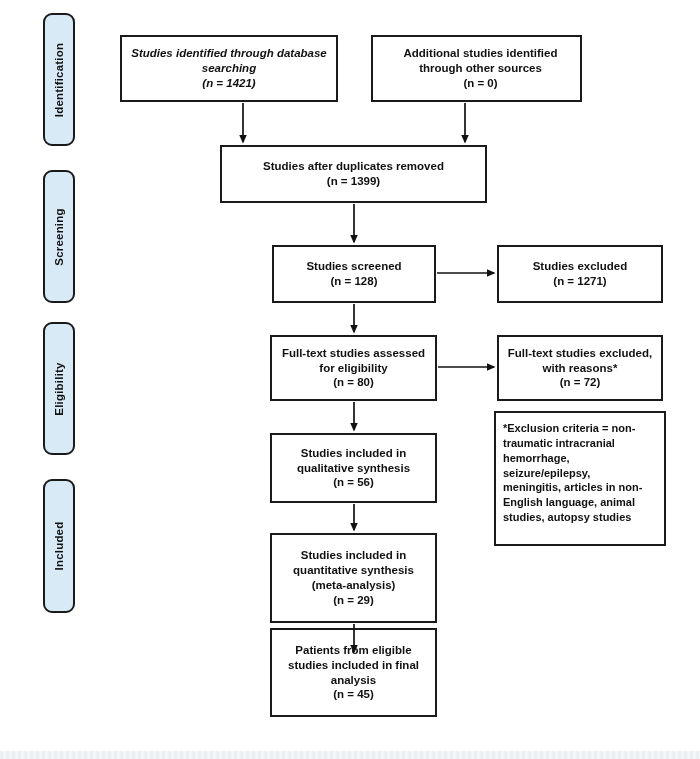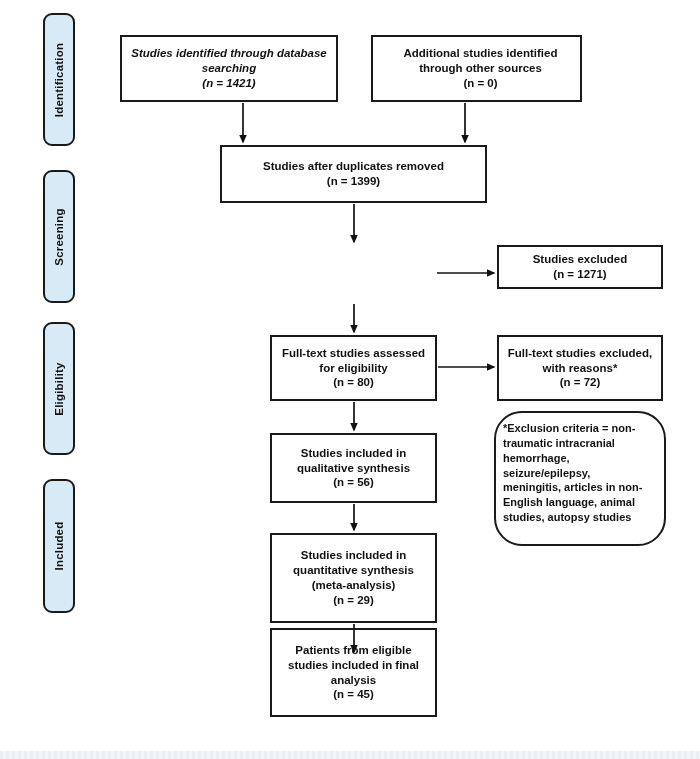--- a/index.html
+++ b/index.html
@@ -95,37 +95,39 @@
 searching
 (n = 1421)</div>
 
   <div class="fbox" style="left:371px; top:35px;  width:211px; height:67px;padding-left:12px;">Additional studies identified
 through other sources
 (n = 0)</div>
 
   <div class="fbox" style="left:220px; top:145px; width:267px; height:58px;">Studies after duplicates removed
 (n = 1399)</div>
 
+  <div class="fbox" style="left:272px; top:245px; width:164px; height:58px;">Studies screened
+(n = 128)</div>
 
-  <div class="fbox" style="left:497px; top:245px; width:166px; height:44px;">Studies excluded
+  <div class="fbox" style="left:497px; top:245px; width:166px; height:58px;">Studies excluded
 (n = 1271)</div>
 
   <div class="fbox" style="left:270px; top:335px; width:167px; height:66px;">Full-text studies assessed
 for eligibility
 (n = 80)</div>
 
   <div class="fbox" style="left:497px; top:335px; width:166px; height:66px;">Full-text studies excluded,
 with reasons*
 (n = 72)</div>
 
   <div class="fbox" style="left:270px; top:433px; width:167px; height:70px;">Studies included in
 qualitative synthesis
 (n = 56)</div>
 
-  <div class="fbox note" style="left:494px; top:411px; width:172px; height:135px;border-radius:28px;">*Exclusion criteria = non-
+  <div class="fbox note" style="left:494px; top:411px; width:172px; height:135px;">*Exclusion criteria = non-
 traumatic intracranial
 hemorrhage,
 seizure/epilepsy,
 meningitis, articles in non-
 English language, animal
 studies, autopsy studies</div>
 
   <div class="fbox" style="left:270px; top:533px; width:167px; height:90px;">Studies included in
 quantitative synthesis
 (meta-analysis)

